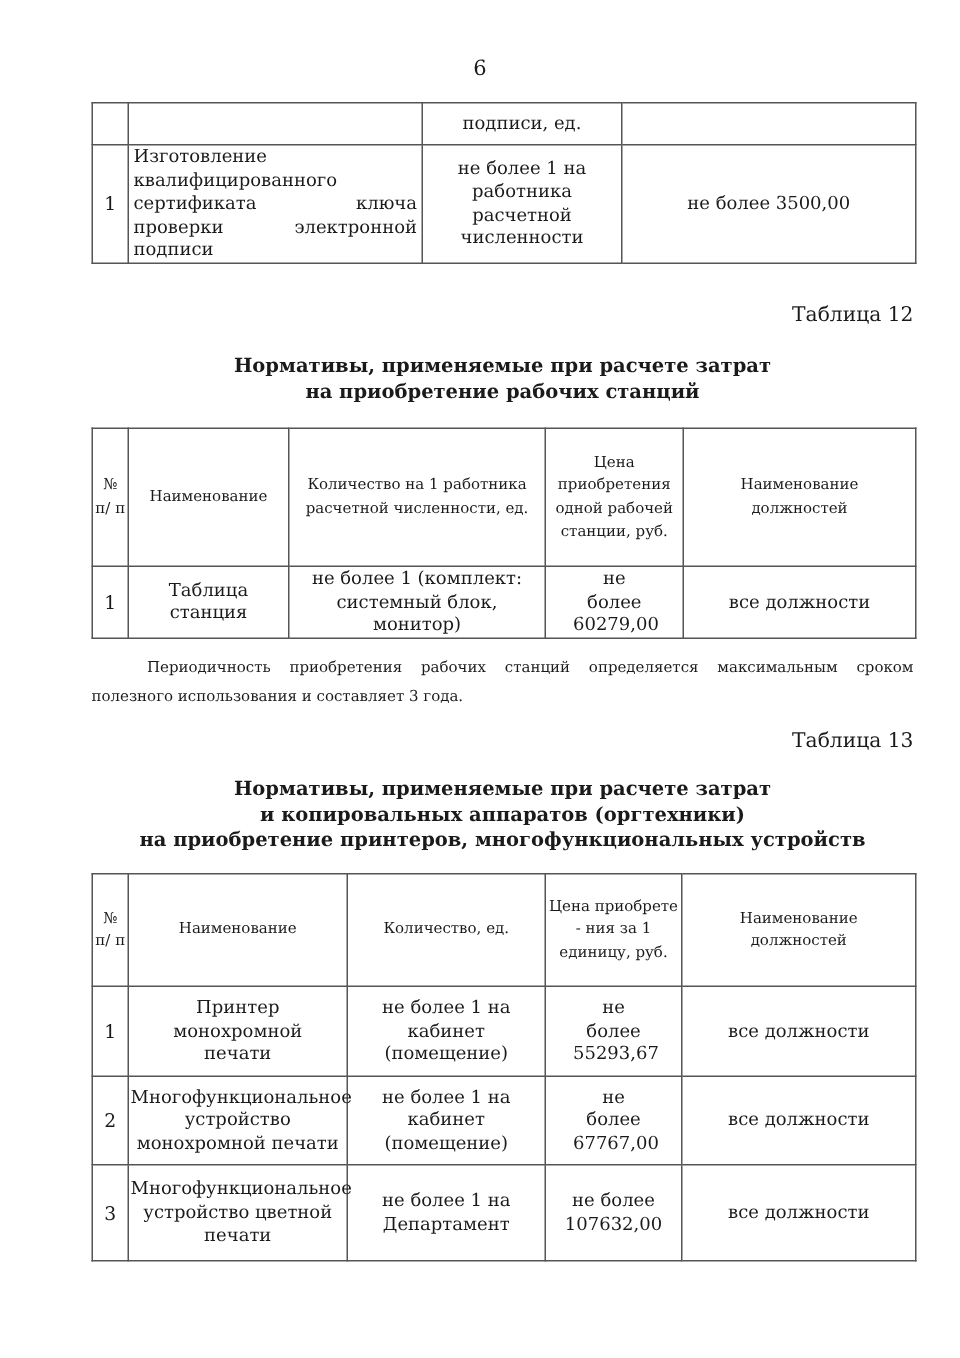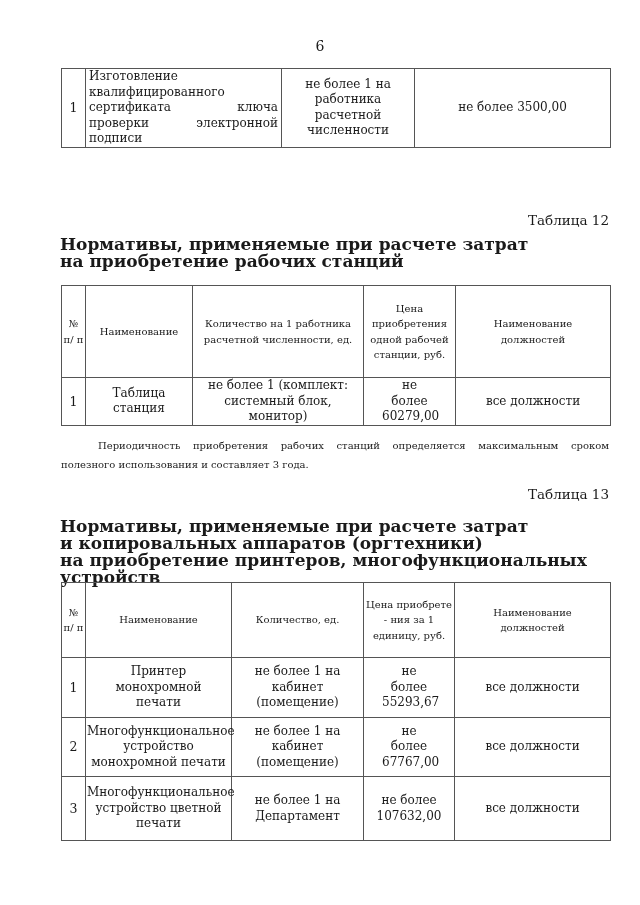--- a/index.html
+++ b/index.html
@@ -1,21 +1,21 @@
 <!DOCTYPE html>
 <html><head>
 <meta charset="utf-8">
 <style>
   html, body { margin: 0; padding: 0; background: #ffffff; }
   body { width: 640px; height: 905px; position: relative; overflow: hidden;
          font-family: "DejaVu Serif", "Liberation Serif", serif; color: #1a1a1a; }
   .abs { position: absolute; }
   .page-num { left: 0; width: 640px; top: 38px; text-align: center; font-size: 14px; }
   .tbl-label { right: 31px; font-size: 13.5px; }
-  .title { left: 60px; width: 550px; text-align: left; font-weight: bold; font-size: 17px; line-height: 17px;
+  .title { left: 60px; width: 550px; text-align: center; font-weight: bold; font-size: 13px; line-height: 17px;
            font-family: "DejaVu Serif", "Liberation Serif", serif; }
   .para { left: 61px; width: 548px; font-size: 10px; line-height: 19px; text-align: justify; }
   .para .indent { display: inline-block; width: 37px; }
   table { position: absolute; border-collapse: collapse; table-layout: fixed; }
   td { border: 1px solid #555; padding: 0 3px; font-size: 12px; line-height: 15.5px;
        text-align: center; vertical-align: middle; font-family: "DejaVu Serif", "Liberation Serif", serif; }
   td.just { text-align: justify; text-align-last: left; }
   td.num { padding: 0; font-size: 12.5px; }
   td.hdr { font-size: 10px; }
 </style>
@@ -25,30 +25,36 @@
 <div class="abs page-num">6</div>
 
 <table style="left:61px; top:68px; width:549px;">
   <colgroup>
     <col style="width:24px">
       <col style="width:196px">
       <col style="width:133px">
       <col style="width:196px">
   </colgroup>
   <tbody>
+      <tr style="height:28px;">
+    <td class="num"></td>
+    <td></td>
+    <td>подписи, ед.</td>
+    <td></td>
+  </tr>
   <tr style="height:76px;">
     <td class="num">1</td>
     <td class="just">Изготовление квалифицированного сертификата ключа проверки электронной подписи</td>
     <td>не более 1 на работника расчетной численности</td>
     <td>не более 3500,00</td>
   </tr>
 </tbody>
   </table>
 
-<div class="abs tbl-label" style="top:212px;">Таблица 12</div>
+<div class="abs tbl-label" style="top:202px;">Таблица 12</div>
 <div class="abs title" style="top:236px;">
   <div>Нормативы, применяемые при расчете затрат</div>
   <div>на приобретение рабочих станций</div>
 </div>
 
 <table style="left:61px; top:285px; width:549px;">
   <colgroup>
     <col style="width:24px">
       <col style="width:107px">
       <col style="width:171px">

